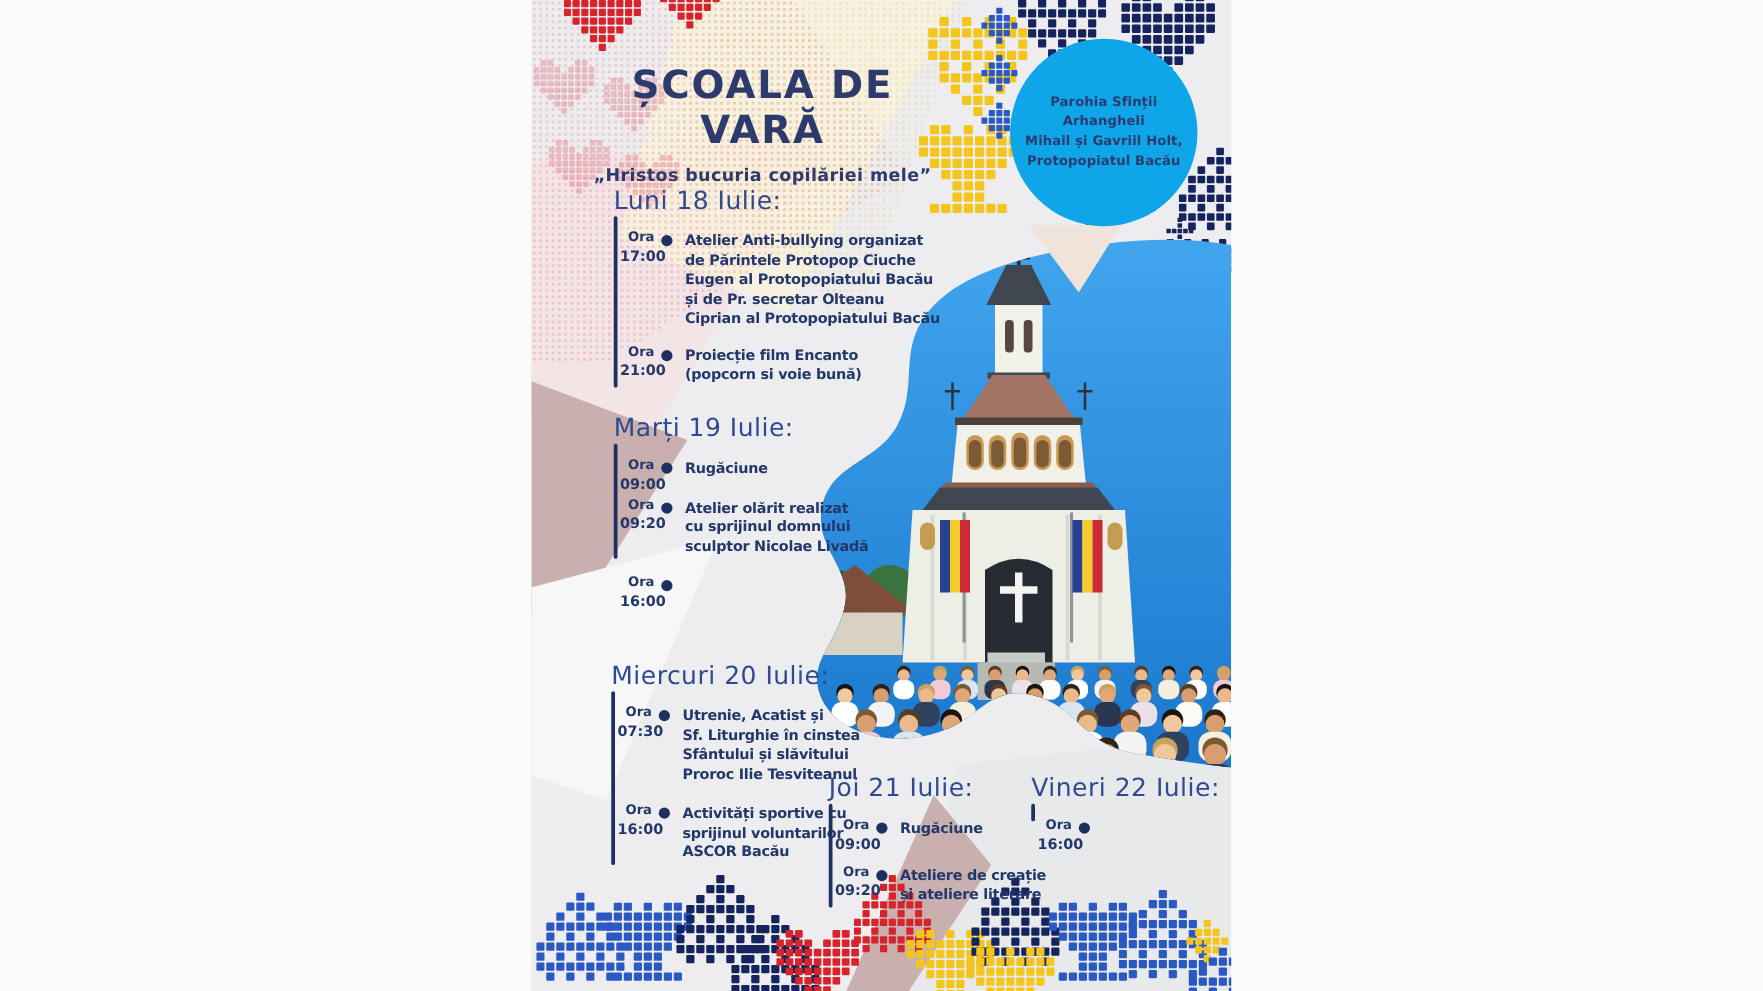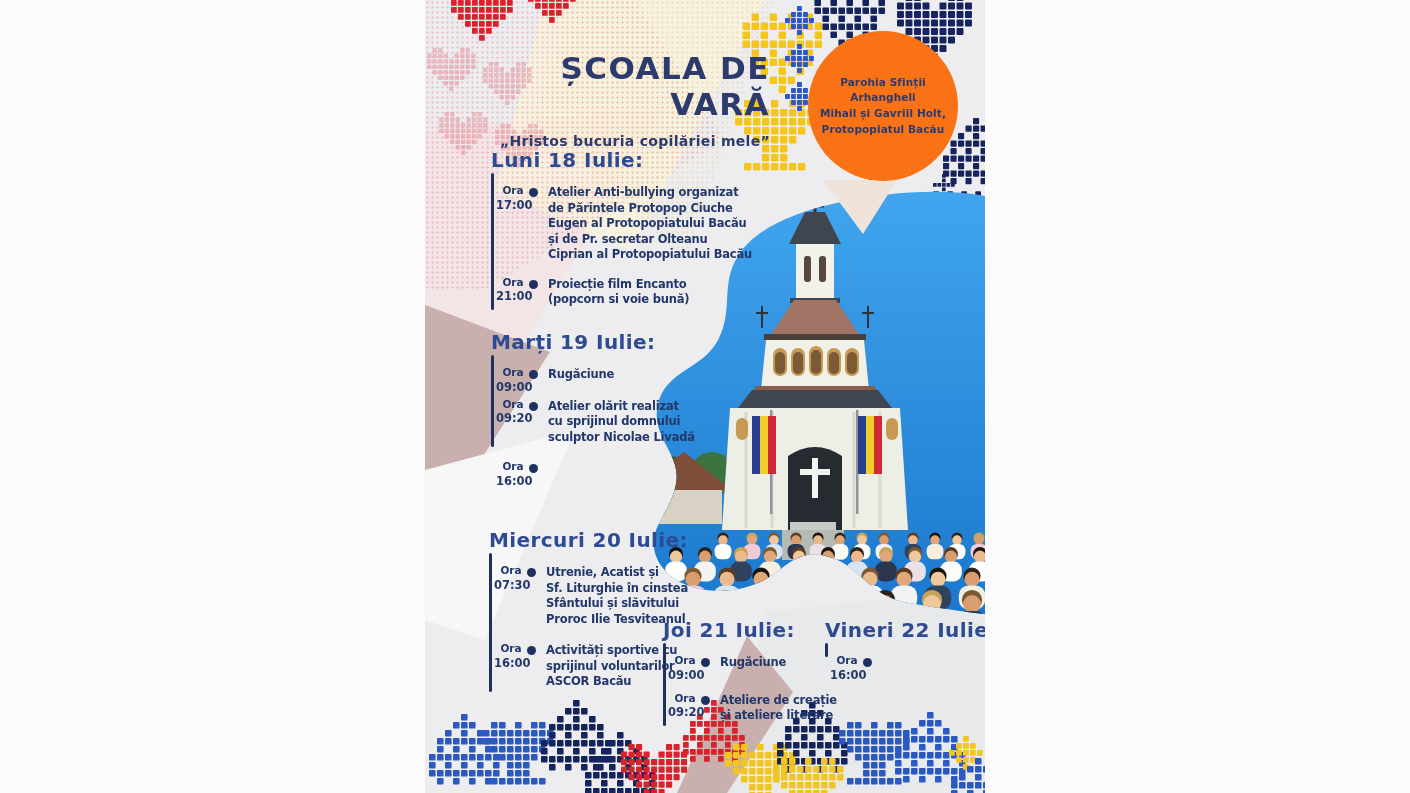--- a/index.html
+++ b/index.html
@@ -35,32 +35,32 @@
           background-image:radial-gradient(circle, rgba(226,196,120,.5) 1.1px, transparent 1.4px);
           background-size:5px 5px;
           clip-path:polygon(40px 0px,240px 0px,150px 260px,0px 120px); }
 
   .decor-layer { position:absolute; inset:0; z-index:3; }
   .decor-layer svg { position:absolute; }
 
   .photo-blob { position:absolute; left:215px; top:186px; width:345px; height:432px; z-index:5; }
 
   .badge { position:absolute; left:383px; top:31px; width:150px; height:150px;
-           border-radius:50%; background:#f97316; z-index:6;
+           border-radius:50%; background:#0ea5e9; z-index:6;
            display:flex; align-items:center; justify-content:center; text-align:center; }
   .badge-text { font-size:10.5px; font-weight:bold; color:#2c3b6e; line-height:1.5;
                 white-space:pre-line; letter-spacing:.1px; }
 
-  .title-block { position:absolute; left:25px; top:50px; width:320px; text-align:right; z-index:8; }
+  .title-block { position:absolute; left:25px; top:50px; width:320px; text-align:center; z-index:8; }
   .main-title { font-size:31px; font-weight:bold; color:var(--title,#2d3a6c); letter-spacing:1.5px; }
   .subtitle   { margin-top:11px; font-size:14px; font-weight:bold; color:var(--title,#2d3a6c);
                 letter-spacing:.3px; }
 
   .day { position:absolute; width:300px; z-index:8; }
-  .day-header { margin-left:36px; font-size:20px; font-weight:bold;
+  .day-header { margin-left:36px; font-size:20px; font-weight:normal;
                 color:var(--hdr,#2e4a92); letter-spacing:.4px; }
   .events { position:relative; margin-top:13px; }
   .tl-line { position:absolute; left:36px; top:-12px; bottom:-2px; width:3px;
              background:var(--line,#1d3060); border-radius:2px; }
   .ev { position:relative; padding-left:52px;margin-left:41px; }
   .ev-time { position:absolute; left:0; top:-1px; width:34px; text-align:center;
              font-size:10.5px; font-weight:bold; color:var(--body,#22386a); line-height:1.3; }
   .ev-time .hh { display:block; font-size:11.5px; }
   .ev-dot { position:absolute; left:33px; top:3px; width:9px; height:9px; border-radius:50%;
             background:var(--line,#1d3060); }

